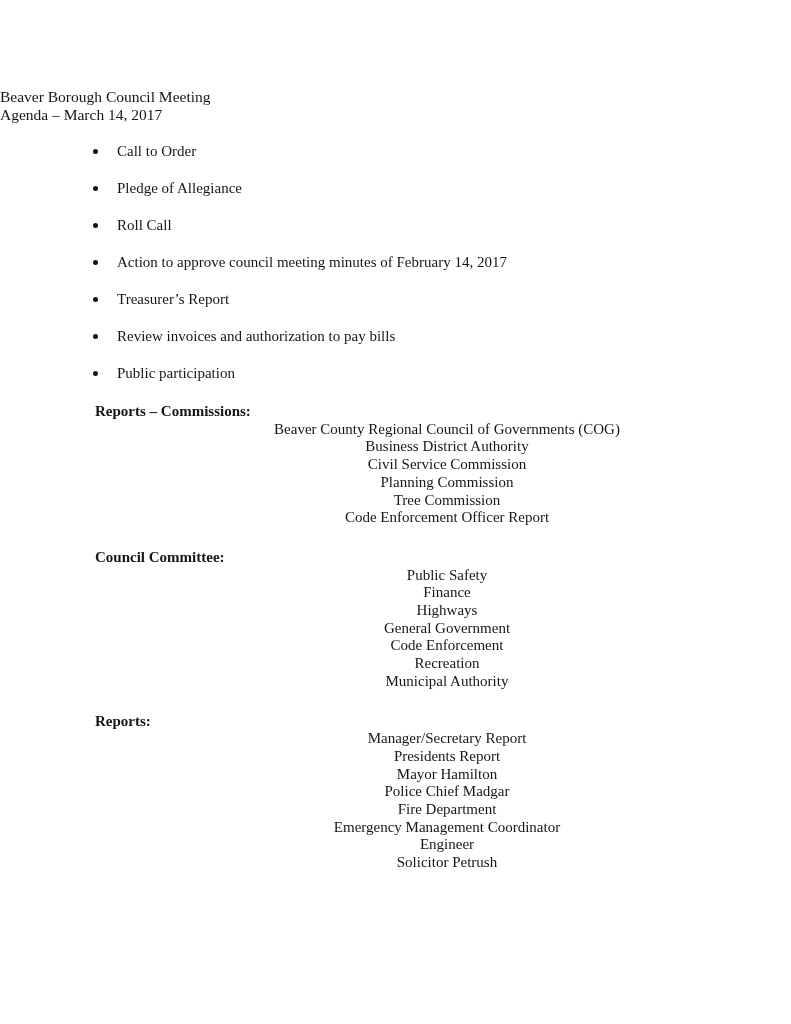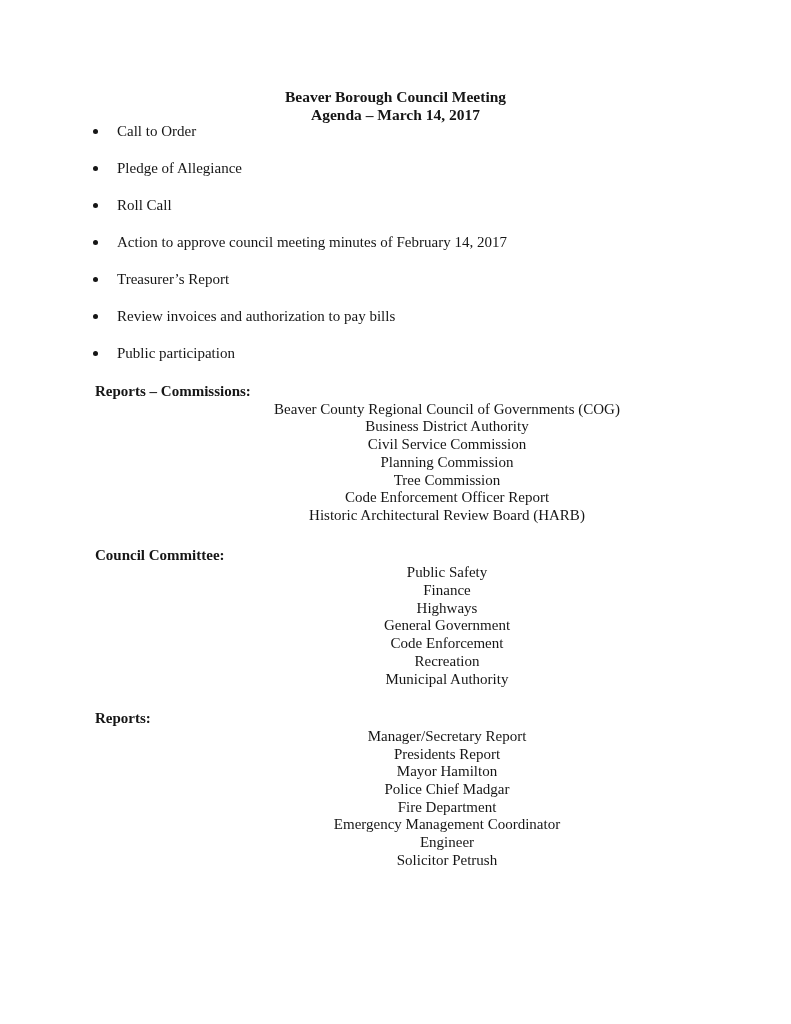--- a/index.html
+++ b/index.html
@@ -15,27 +15,26 @@
     color: #161616;
   }
   .page {
     position: relative;
     width: 791px;
     height: 1024px;
     background: #ffffff;
   }
   .title-block {
     padding-top: 88px;
-    text-align: center;
     font-size: 15.5px;
     line-height: 18px;
-    font-weight: bold;
   }
   .title-line { white-space: pre; }
   .bullet-list {
+    margin-top: 20px;
     padding-left: 93px;
     padding-right: 40px;
   }
   .bullet-item {
     display: flex;
     align-items: flex-start;
     font-size: 15px;
     line-height: 15px;
     margin-bottom: 22px;
   }
@@ -126,21 +125,20 @@
 
         <div class="section-item">Civil Service Commission</div>
 
 
         <div class="section-item">Planning Commission</div>
 
         <div class="section-item">Tree Commission</div>
 
         <div class="section-item">Code Enforcement Officer Report</div>
 
-        <div class="section-item">Historic Architectural Review Board (HARB)</div>
       </div>
   </div>
 
   <div class="section">
     <div class="section-heading">Council Committee:</div>
     <div class="section-items">
 
         <div class="section-item">Public Safety</div>
 
         <div class="section-item">Finance</div>

